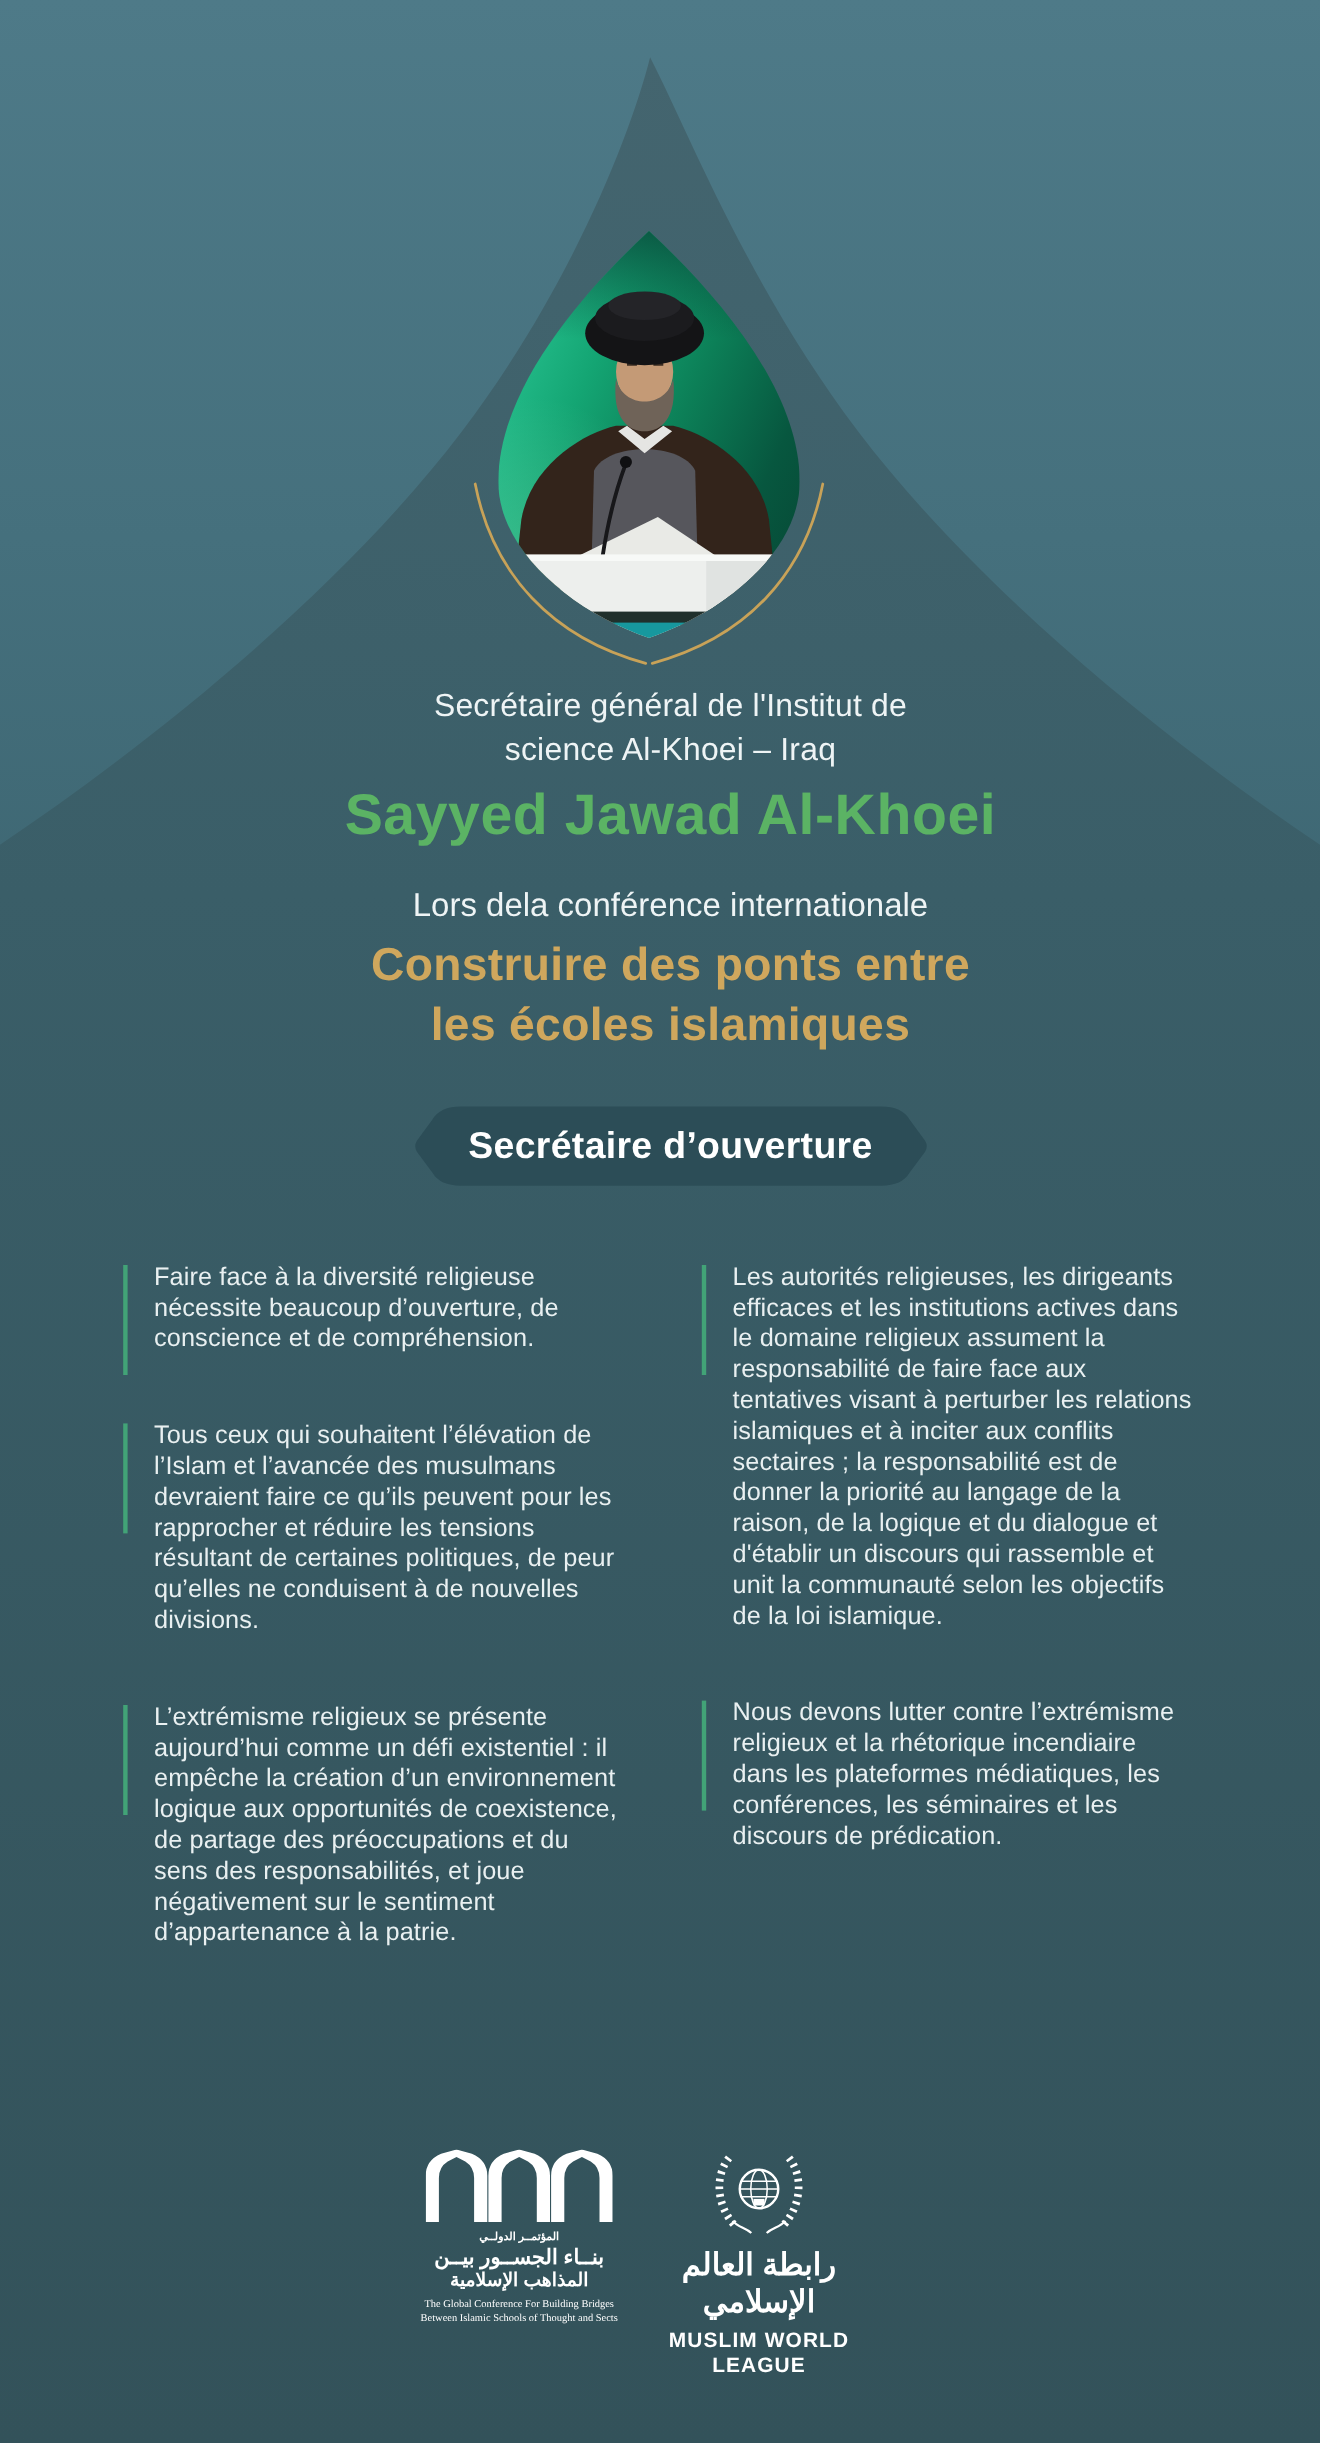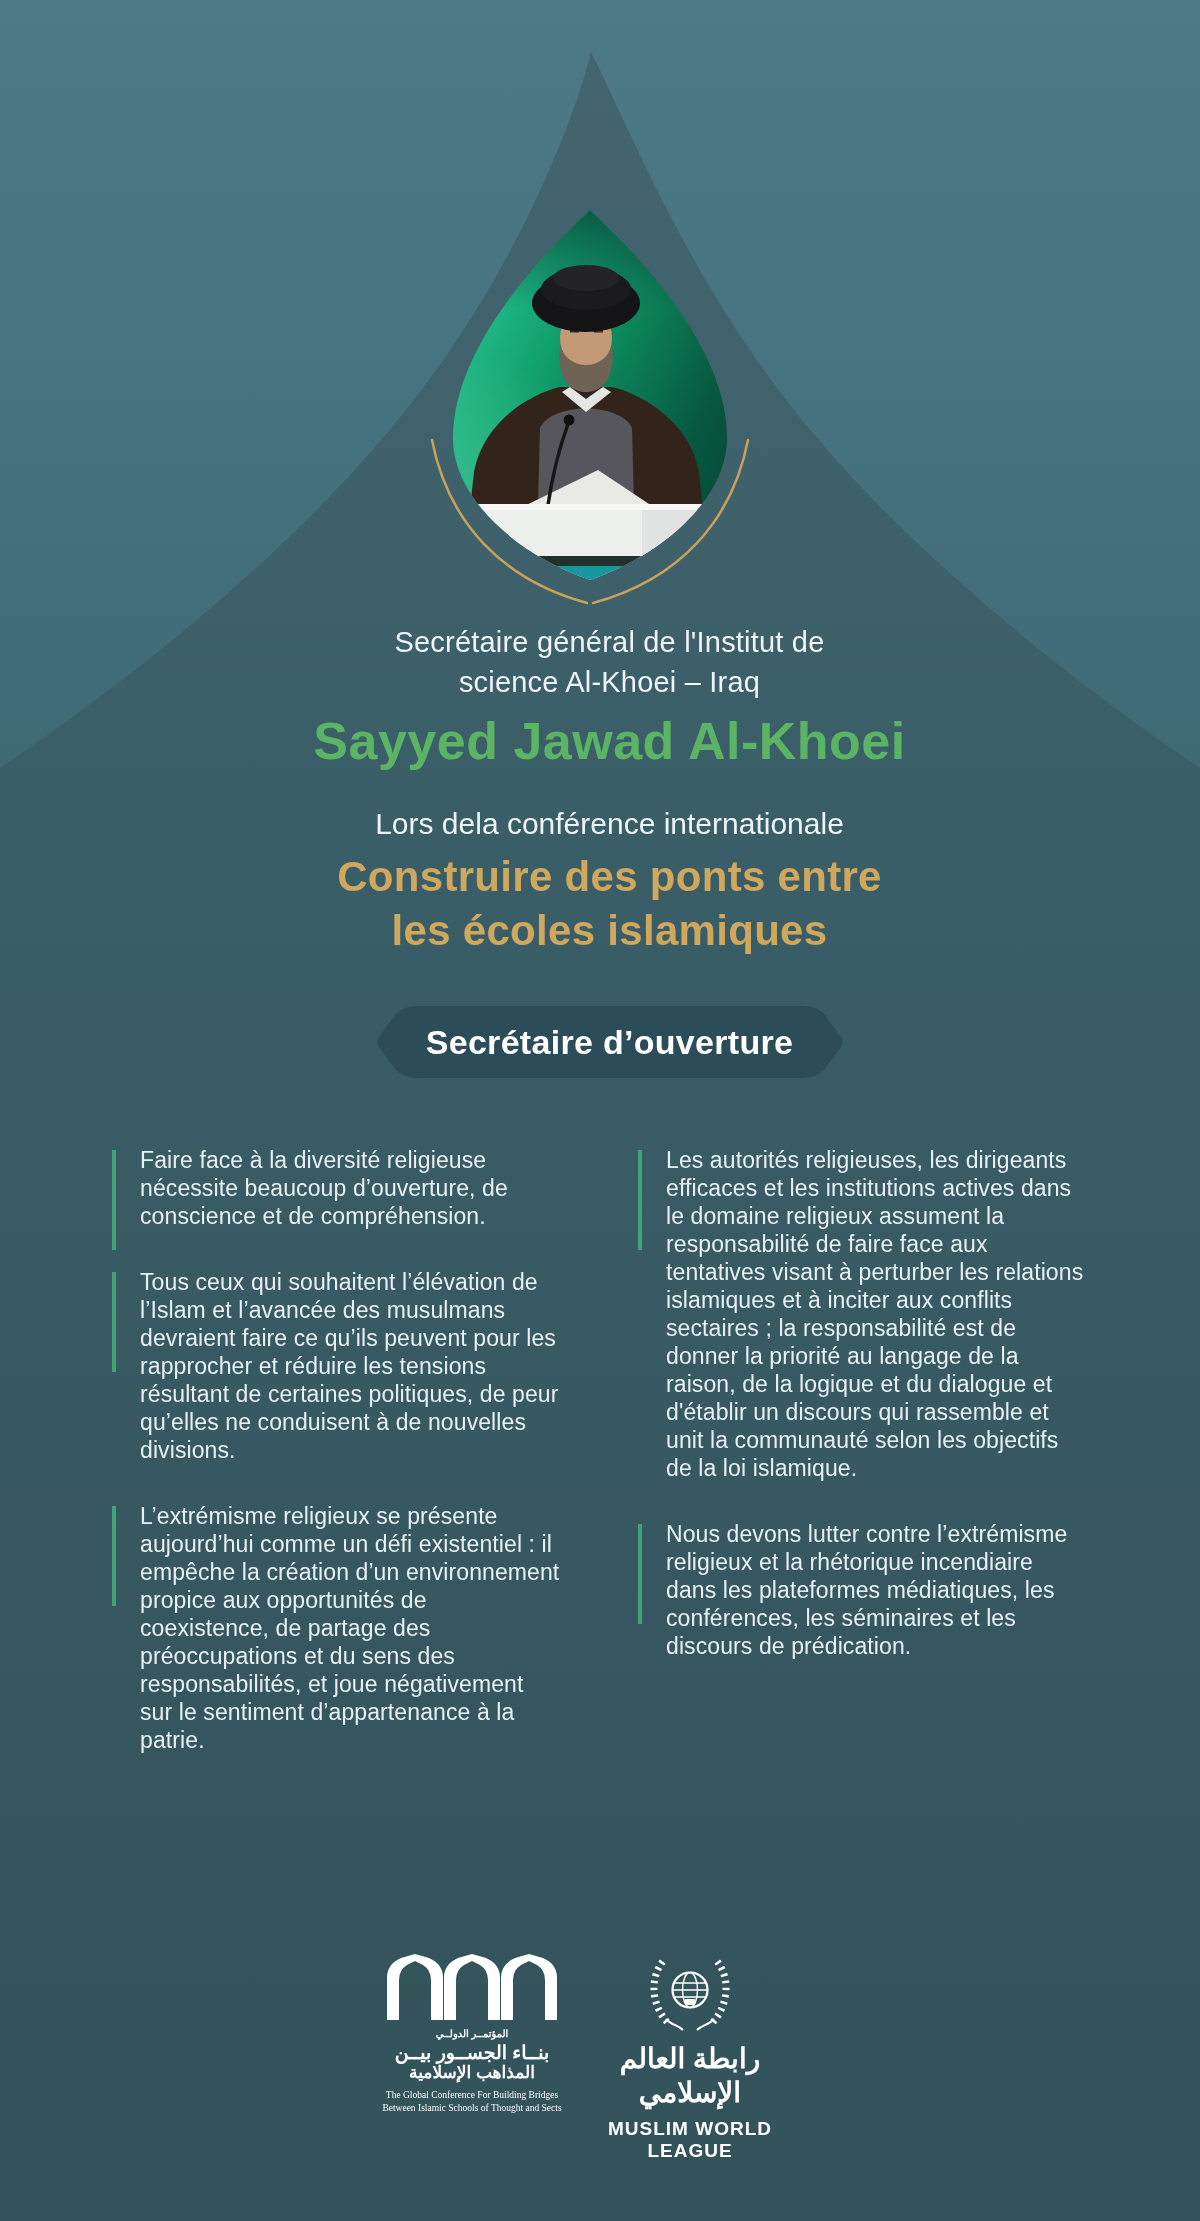--- a/index.html
+++ b/index.html
@@ -25,21 +25,21 @@
     position:absolute;inset:0;display:flex;align-items:center;justify-content:center;
     color:#ffffff;font-size:34px;font-weight:700;letter-spacing:.3px;
   }
 
   .quotes{position:absolute;top:1146px;left:112px;width:976px;display:flex;gap:76px;}
   .qcol{width:450px;}
   .quote{
     position:relative;margin:0;padding-left:28px;
     color:#e9f0f1;font-size:23px;line-height:28px;font-weight:400;letter-spacing:.1px;
   }
-  .quote + .quote{margin-top:38px;}
+  .quote + .quote{margin-top:60px;}
   .quote::before{
     content:"";position:absolute;left:0;top:4px;width:4px;height:100px;background:#42a377;
   }
 
   .footer-logo{position:absolute;text-align:center;color:#ffffff;}
   .conf-logo{left:352px;top:1954px;width:240px;}
   .conf-logo .arches{margin:0 auto 6px auto;}
   .conf-ar1{font-size:10px;line-height:16px;font-weight:700;}
   .conf-ar2{font-size:19px;line-height:21px;font-weight:700;}
   .conf-ar3{font-size:17px;line-height:19px;font-weight:700;text-align:center;}
@@ -142,21 +142,21 @@
     <svg width="470" height="80" viewBox="0 0 470 80">
       <path d="M44,4 L426,4 Q445,4 452,16 L466,35 Q469,40 466,45 L452,64 Q445,76 426,76 L44,76 Q25,76 18,64 L4,45 Q1,40 4,35 L18,16 Q25,4 44,4 Z" fill="#2c4d57"></path>
     </svg>
     <span class="badge-label">Secrétaire d’ouverture</span>
   </div>
 
   <section class="quotes">
     <div class="qcol">
       <p class="quote">Faire face à la diversité religieuse nécessite beaucoup d’ouverture, de conscience et de compréhension.</p>
       <p class="quote">Tous ceux qui souhaitent l’élévation de l’Islam et l’avancée des musulmans devraient faire ce qu’ils peuvent pour les rapprocher et réduire les tensions résultant de certaines politiques, de peur qu’elles ne conduisent à de nouvelles divisions.</p>
-      <p class="quote">L’extrémisme religieux se présente aujourd’hui comme un défi existentiel : il empêche la création d’un environnement propice aux opportunités de coexistence, de partage des préoccupations et du sens des responsabilités, et joue négativement sur le sentiment d’appartenance à la patrie.</p>
+      <p class="quote">L’extrémisme religieux se présente aujourd’hui comme un défi existentiel : il empêche la création d’un environnement logique aux opportunités de coexistence, de partage des préoccupations et du sens des responsabilités, et joue négativement sur le sentiment d’appartenance à la patrie.</p>
     </div>
     <div class="qcol">
       <p class="quote">Les autorités religieuses, les dirigeants efficaces et les institutions actives dans le domaine religieux assument la responsabilité de faire face aux tentatives visant à perturber les relations islamiques et à inciter aux conflits sectaires ; la responsabilité est de donner la priorité au langage de la raison, de la logique et du dialogue et d'établir un discours qui rassemble et unit la communauté selon les objectifs de la loi islamique.</p>
       <p class="quote">Nous devons lutter contre l’extrémisme religieux et la rhétorique incendiaire dans les plateformes médiatiques, les conférences, les séminaires et les discours de prédication.</p>
     </div>
   </section>
 
   <div class="footer-logo conf-logo">
     <svg class="arches" width="170" height="66" viewBox="0 0 170 66" fill="#ffffff" fill-rule="evenodd">
       <path d="M0,66 L0,24 Q0,10 14,4 L28,0 L42,4 Q56,10 56,24 L56,66 Z M12,66 L12,26 Q12,16 20,11 L28,7 L36,11 Q44,16 44,26 L44,66 Z"></path>

